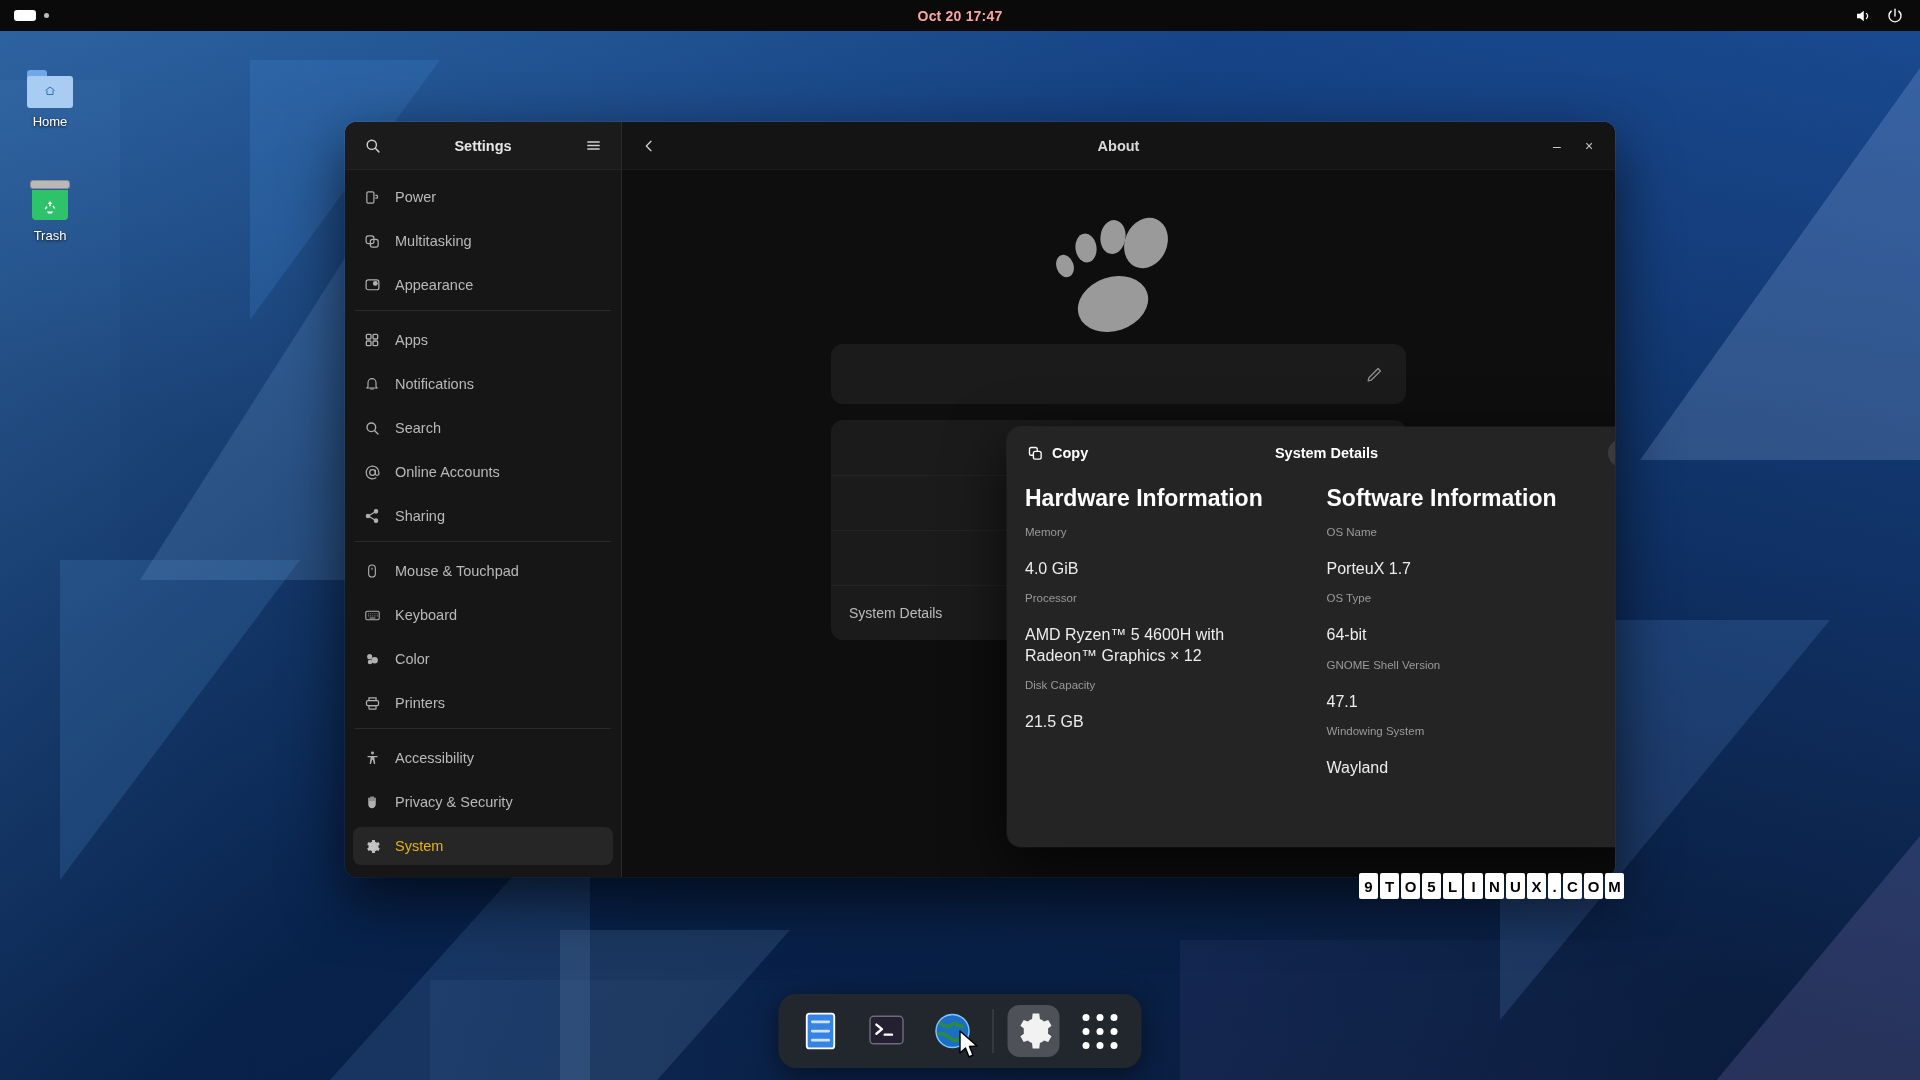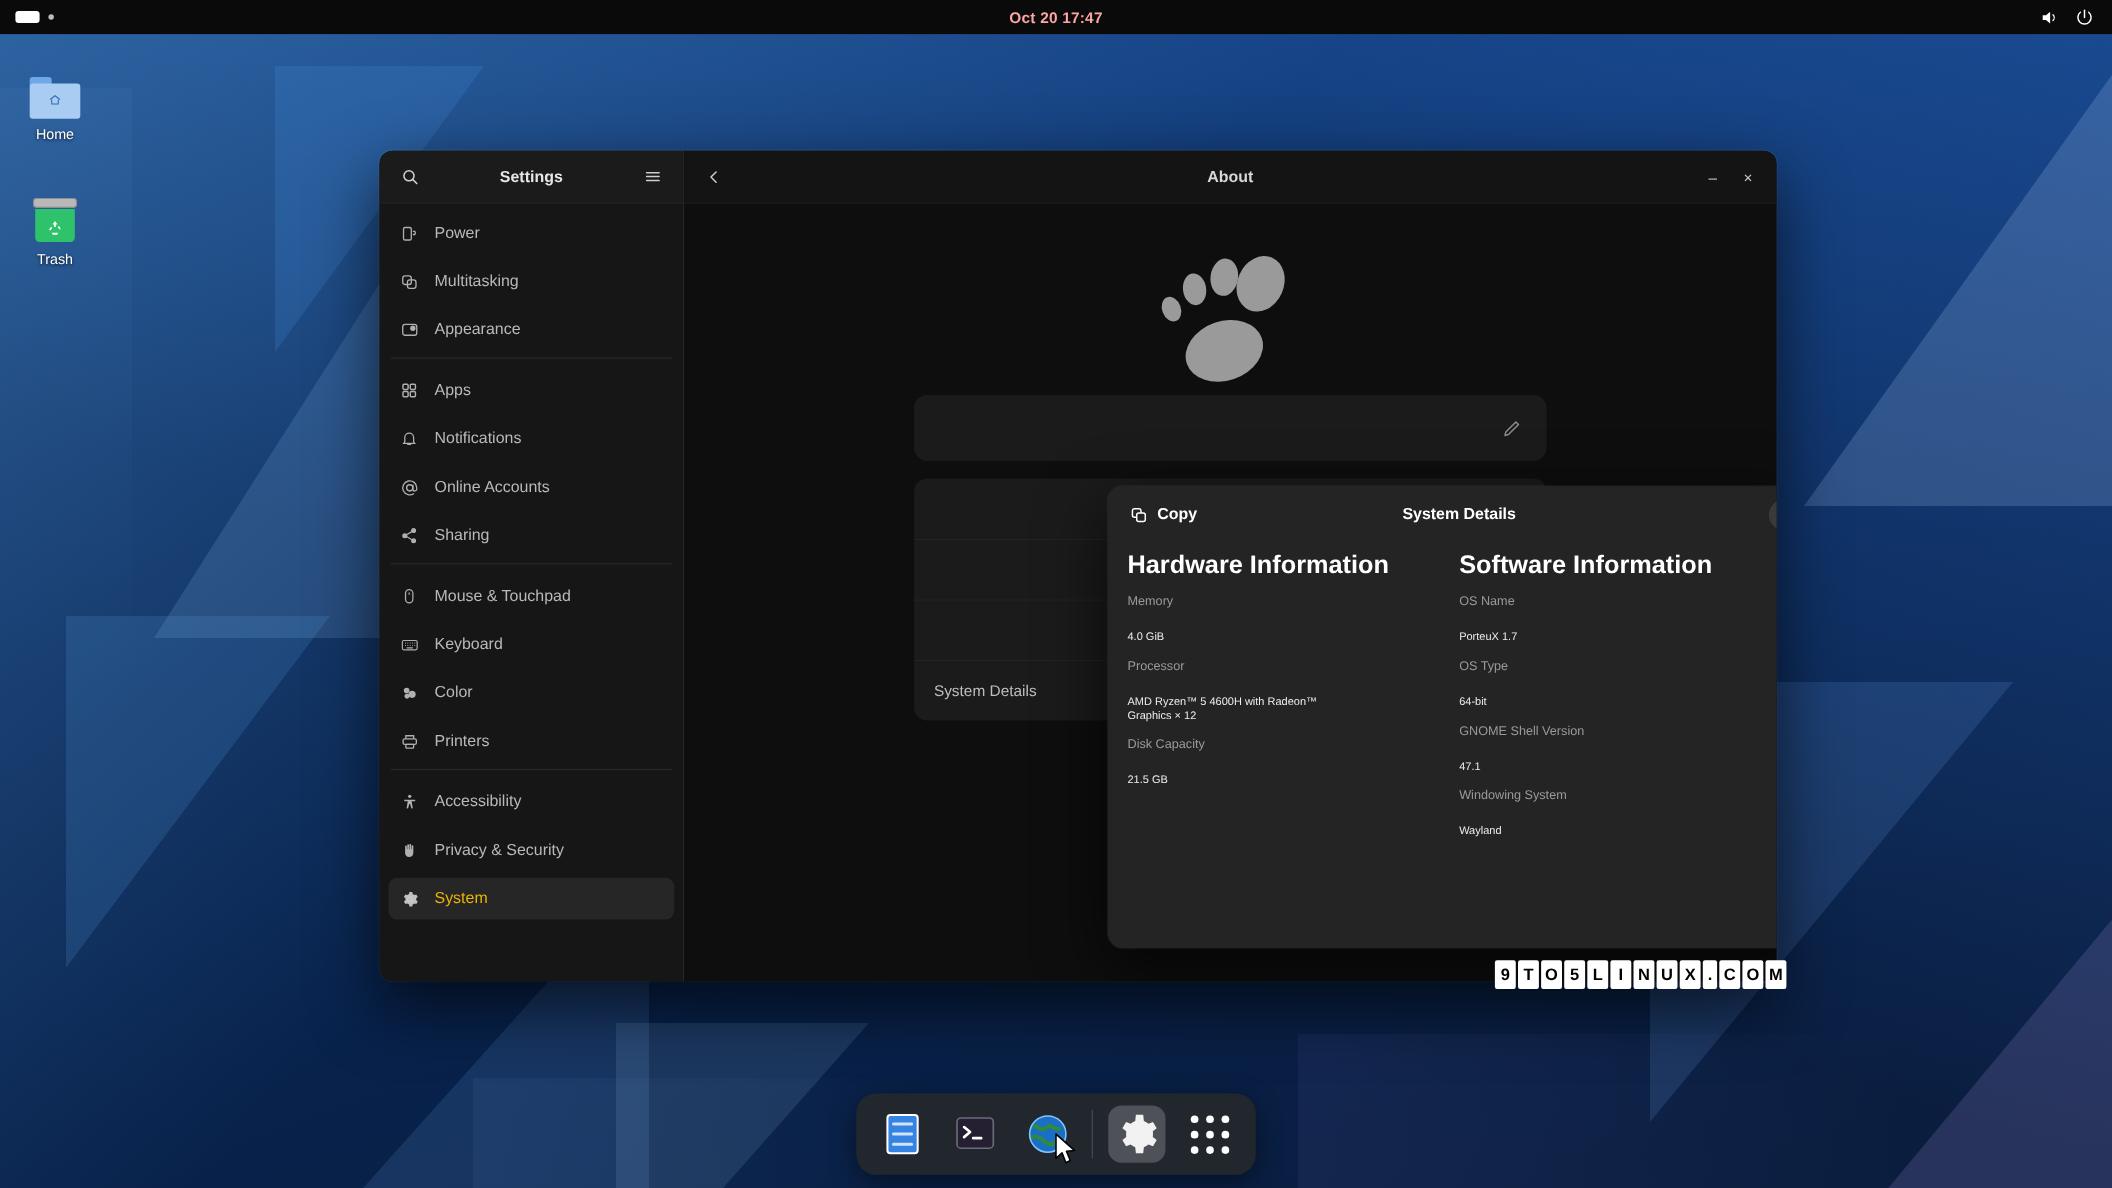--- a/index.html
+++ b/index.html
@@ -84,21 +84,21 @@
     background:#b9b9b9; border-radius:3px; border:1px solid #8f8f8f;
   }
   .trash .can {
     position:absolute; left:3px; top:10px; width:36px; height:30px;
     background:#2ec36a; border-radius:0 0 4px 4px;
   }
 
   
   #settings-window {
     position: absolute;
-    left: 345px; top: 137px;
+    left: 345px; top: 122px;
     width: 1270px; height: 755px;
     background: #151515;
     border-radius: 12px;
     box-shadow: 0 22px 60px rgba(0,0,0,.65), 0 0 0 1px rgba(255,255,255,.07);
     overflow: hidden;
     z-index: 20;
     display: flex;
   }
   
   #sidebar {
@@ -206,21 +206,21 @@
     display:flex; align-items:center; justify-content:center; cursor:pointer;
     z-index: 2;
   }
   #dialog-body { display:flex; padding: 6px 18px 0; gap: 0; }
   .info-col { width: 50%; padding-right: 14px; }
   .col-title {
     font-size: 23px; font-weight: bold; color:#ffffff; margin-bottom: 14px;
   }
   .field { margin-bottom: 13px; }
   .field .k { font-size: 11.5px; color: #9a9a9a; margin-bottom: 2px; }
-  .field .v { font-size: 10px; color: #ededed; line-height: 1.28; margin-top: 21px; }
+  .field .v { font-size: 16px; color: #ededed; line-height: 1.28; margin-top: 21px; }
 
   
   #watermark {
     position: absolute; left: 1359px; top: 873px;
     display: flex; gap: 2px; z-index: 70;
   }
   #watermark .ltr {
     background: #ffffff; color: #000000;
     width: 19px; height: 26px;
     font-size: 15px; font-weight: bold;
@@ -378,20 +378,29 @@
         <span class="ico">
             <svg width="16" height="16" viewBox="0 0 24 24" fill="none" stroke="#b0b0b0" stroke-width="1.7" stroke-linecap="round">
               <path d="M6 16V10a6 6 0 0 1 12 0v6l1.5 2H4.5L6 16z"></path>
               <path d="M10 19.5h4"></path>
             </svg>
           </span>
         <span>Notifications</span>
       </div>
       <div class="side-item">
         <span class="ico">
+            <svg width="16" height="16" viewBox="0 0 24 24" fill="none" stroke="#b0b0b0" stroke-width="2" stroke-linecap="round">
+              <circle cx="11" cy="11" r="6.5"></circle>
+              <path d="M16 16l5 5"></path>
+            </svg>
+          </span>
+        <span>Search</span>
+      </div>
+      <div class="side-item">
+        <span class="ico">
             <svg width="17" height="17" viewBox="0 0 24 24" fill="none" stroke="#b0b0b0" stroke-width="1.7">
               <circle cx="12" cy="12" r="4"></circle>
               <path d="M16 8v5.5a2.5 2.5 0 0 0 5 0V12a9 9 0 1 0-3.6 7.2"></path>
             </svg>
           </span>
         <span>Online Accounts</span>
       </div>
       <div class="side-item">
         <span class="ico">
             <svg width="16" height="16" viewBox="0 0 24 24" fill="none" stroke="#b0b0b0" stroke-width="1.7">

